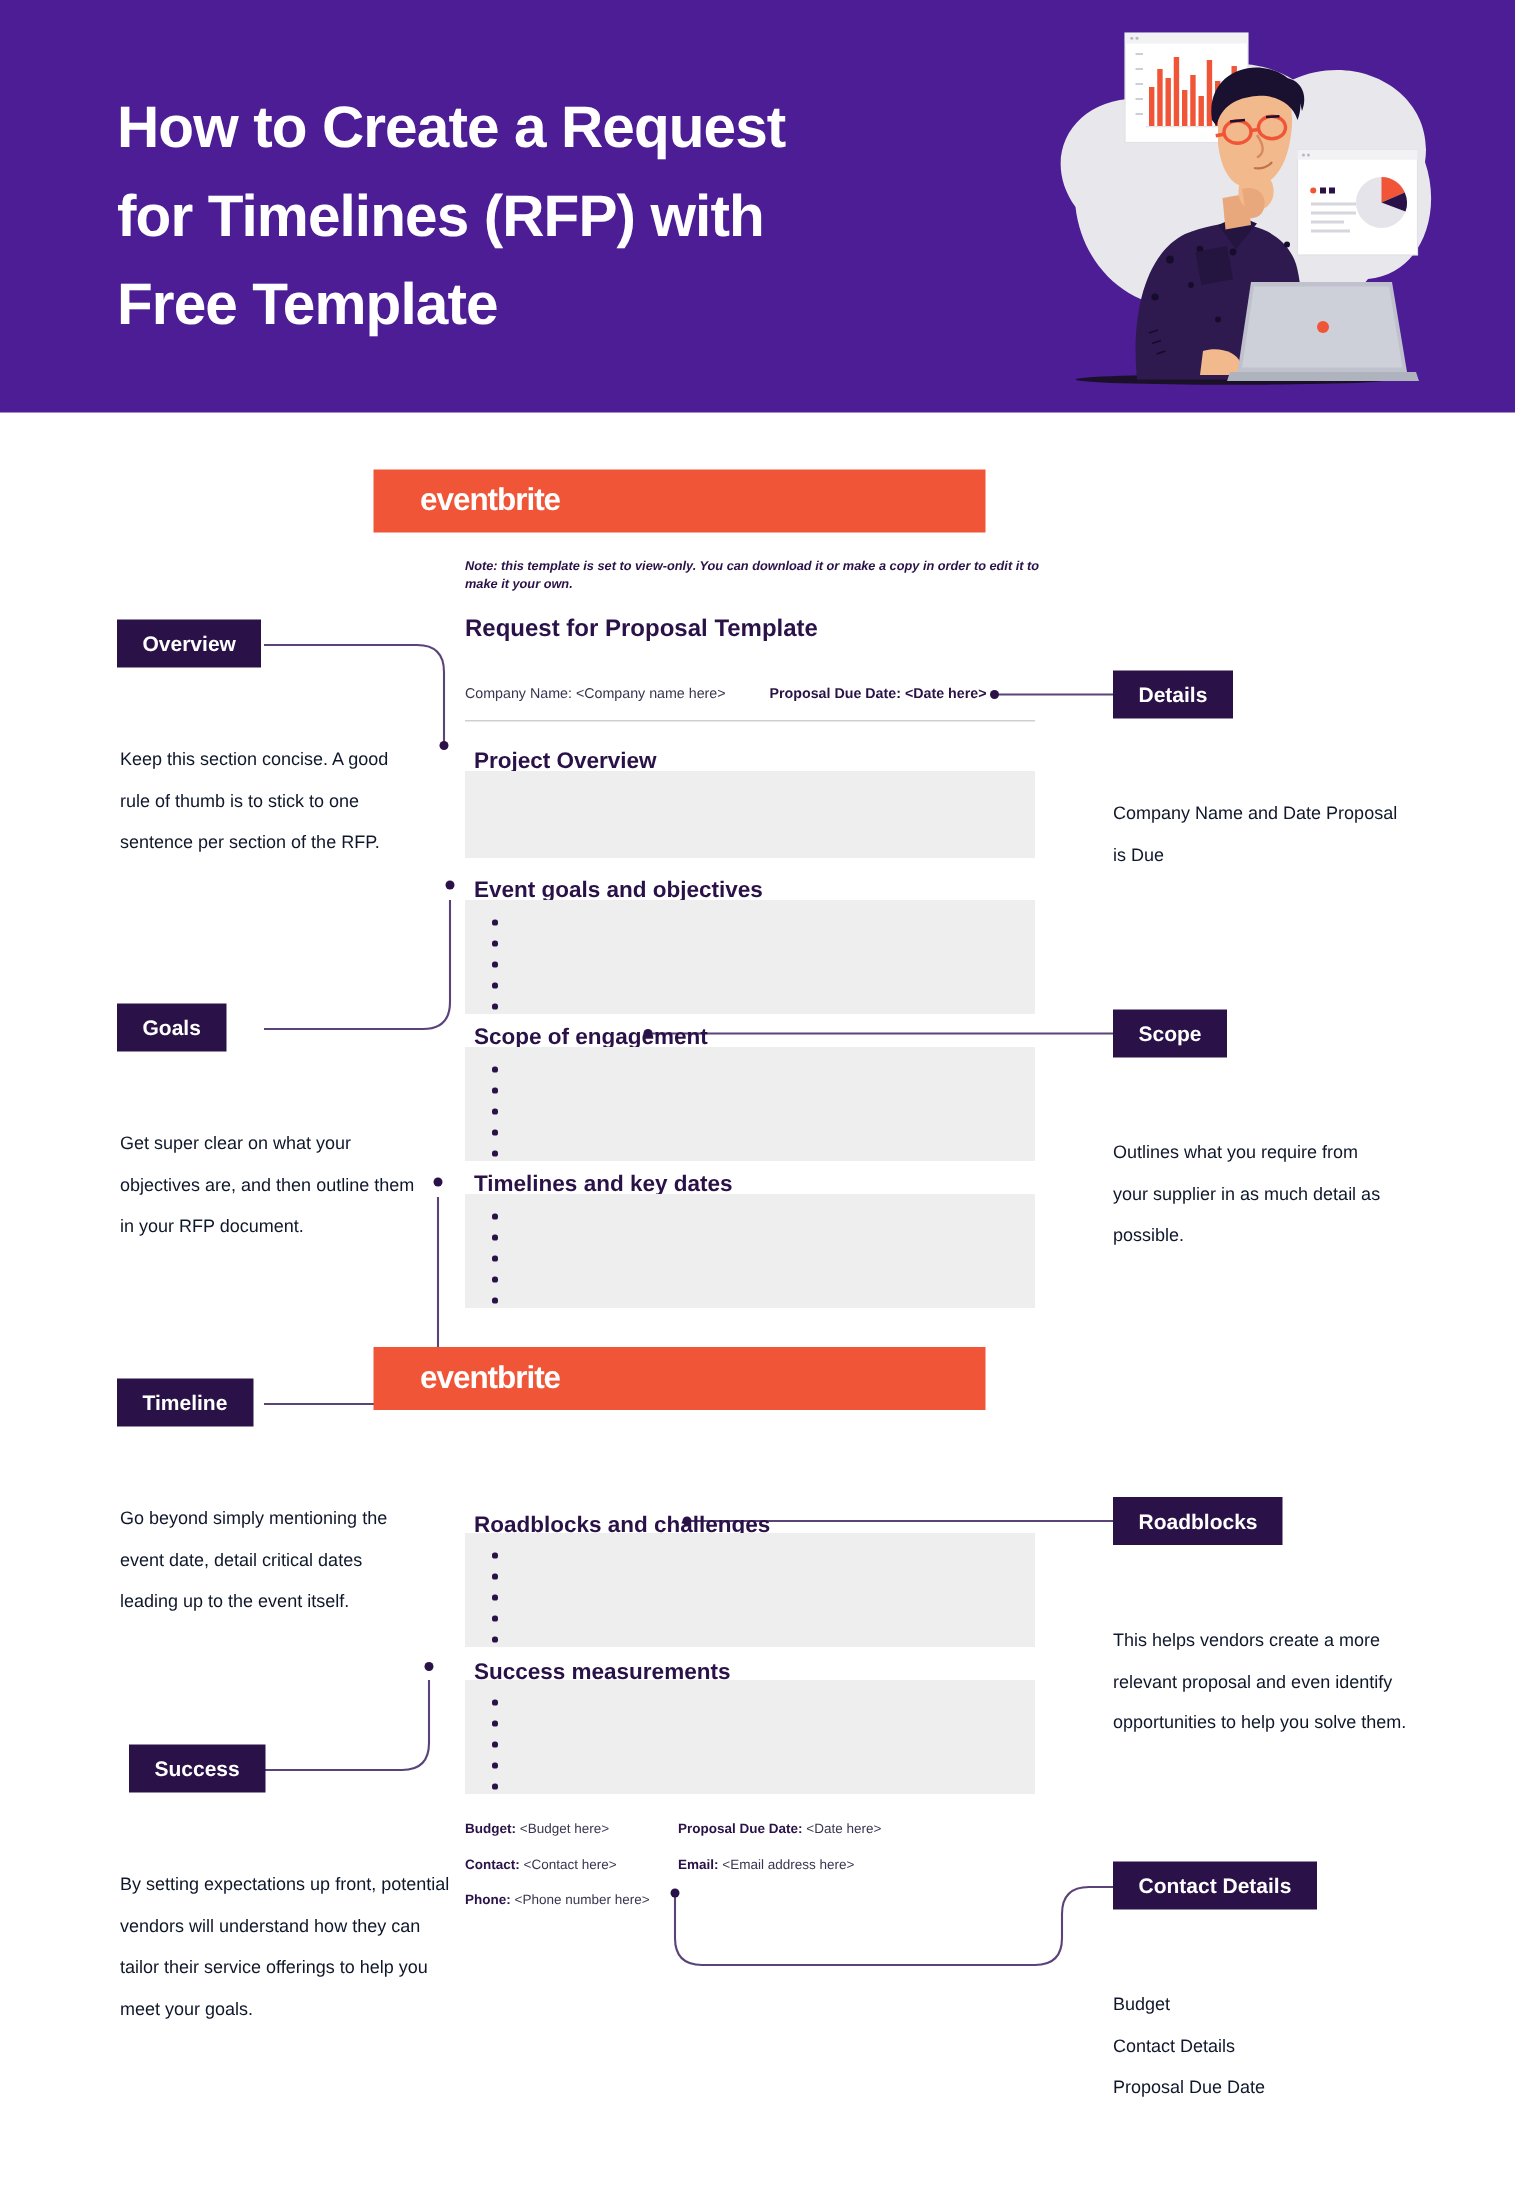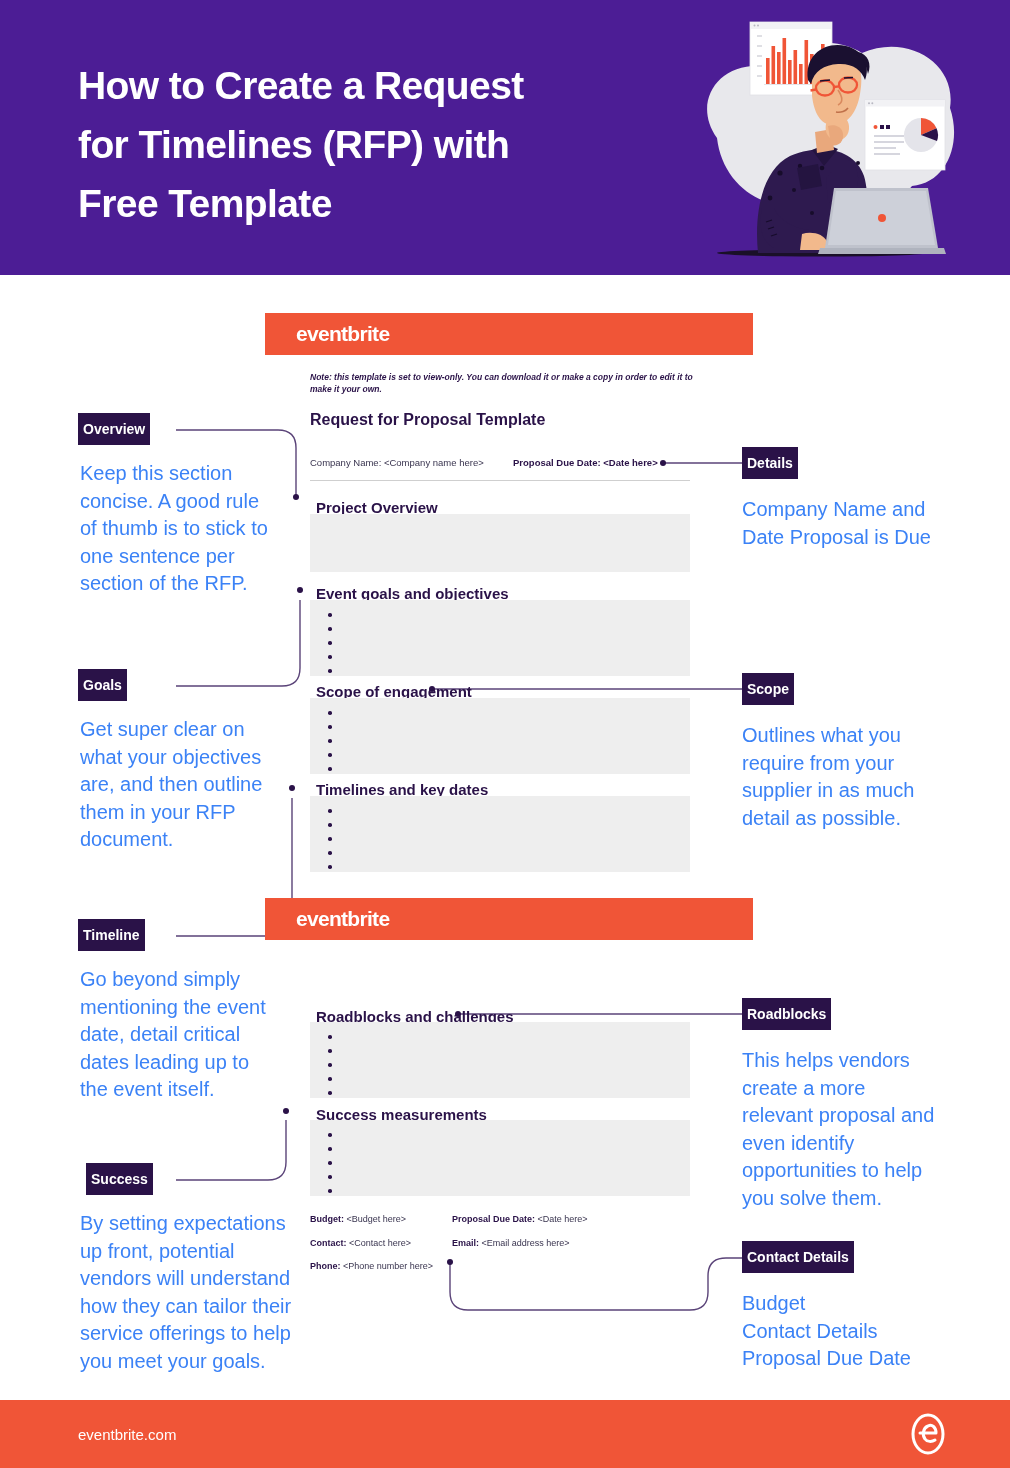--- a/index.html
+++ b/index.html
@@ -38,23 +38,22 @@
   .hero-art {
     position: absolute;
     right: 18px; top: 8px;
     width: 330px; height: 258px;
   }
 
   
   .tmpl-bar {
     position: absolute;
     background: #F05537;
-    width: 488px; height: 42px;
+    width: 408px; height: 42px;
     left: 249px;
-    margin-left: 16px;
   }
   .tmpl-bar .wordmark {
     position: absolute;
     left: 31px; top: 50%;
     transform: translateY(-50%);
     color: #fff;
     font-size: 21px;
     font-weight: bold;
     letter-spacing: -0.7px;
   }
@@ -135,28 +134,29 @@
   }
   .contact-line b { color: #2A1248; }
 
   
   .badge {
     position: absolute;
     background: #2A1248;
     color: #ffffff;
     font-size: 14px;
     font-weight: bold;
-    padding: 8px 5px;
+    padding: 8px 17px;
     white-space: nowrap;
   }
   .callout-text {
     position: absolute;
-    font-size: 20px;
+    font-size: 12px;
     line-height: 27.5px;
-    color: #3b82f6;
+    color: #0f172a;
+    margin-top: 33px;
   }
 
   
   .connectors {
     position: absolute;
     left: 0; top: 0;
     width: 1010px; height: 1468px;
     pointer-events: none;
   }
 
@@ -458,21 +458,14 @@
   <div class="callout-text" style="left:742px;top:722px;width:185px">Outlines what you require from your supplier in as much detail as possible.</div>
 
   <div class="badge" style="left:742px;top:998px">Roadblocks</div>
   <div class="callout-text" style="left:742px;top:1047px;width:200px">This helps vendors create a more relevant proposal and even identify opportunities to help you solve them.</div>
 
   <div class="badge" style="left:742px;top:1241px">Contact Details</div>
   <div class="callout-text" style="left:742px;top:1290px;width:210px;white-space:pre-line">Budget
 Contact Details
 Proposal Due Date</div>
 
-  <div class="footer">
-    <span class="footer-url">eventbrite.com</span>
-    <svg class="footer-logo" width="44" height="44" viewBox="0 0 44 44">
-      <ellipse cx="22" cy="22" rx="15" ry="19" fill="none" stroke="#ffffff" stroke-width="3"></ellipse>
-      <path d="M14 21 L30 21 M30 21 C30 15 26 12 22 14 C17 16 16 23 19 27 C21 30 26 30 29 28" fill="none" stroke="#ffffff" stroke-width="3" stroke-linecap="round"></path>
-    </svg>
-  </div>
 
 </div>
 
 </body></html>

